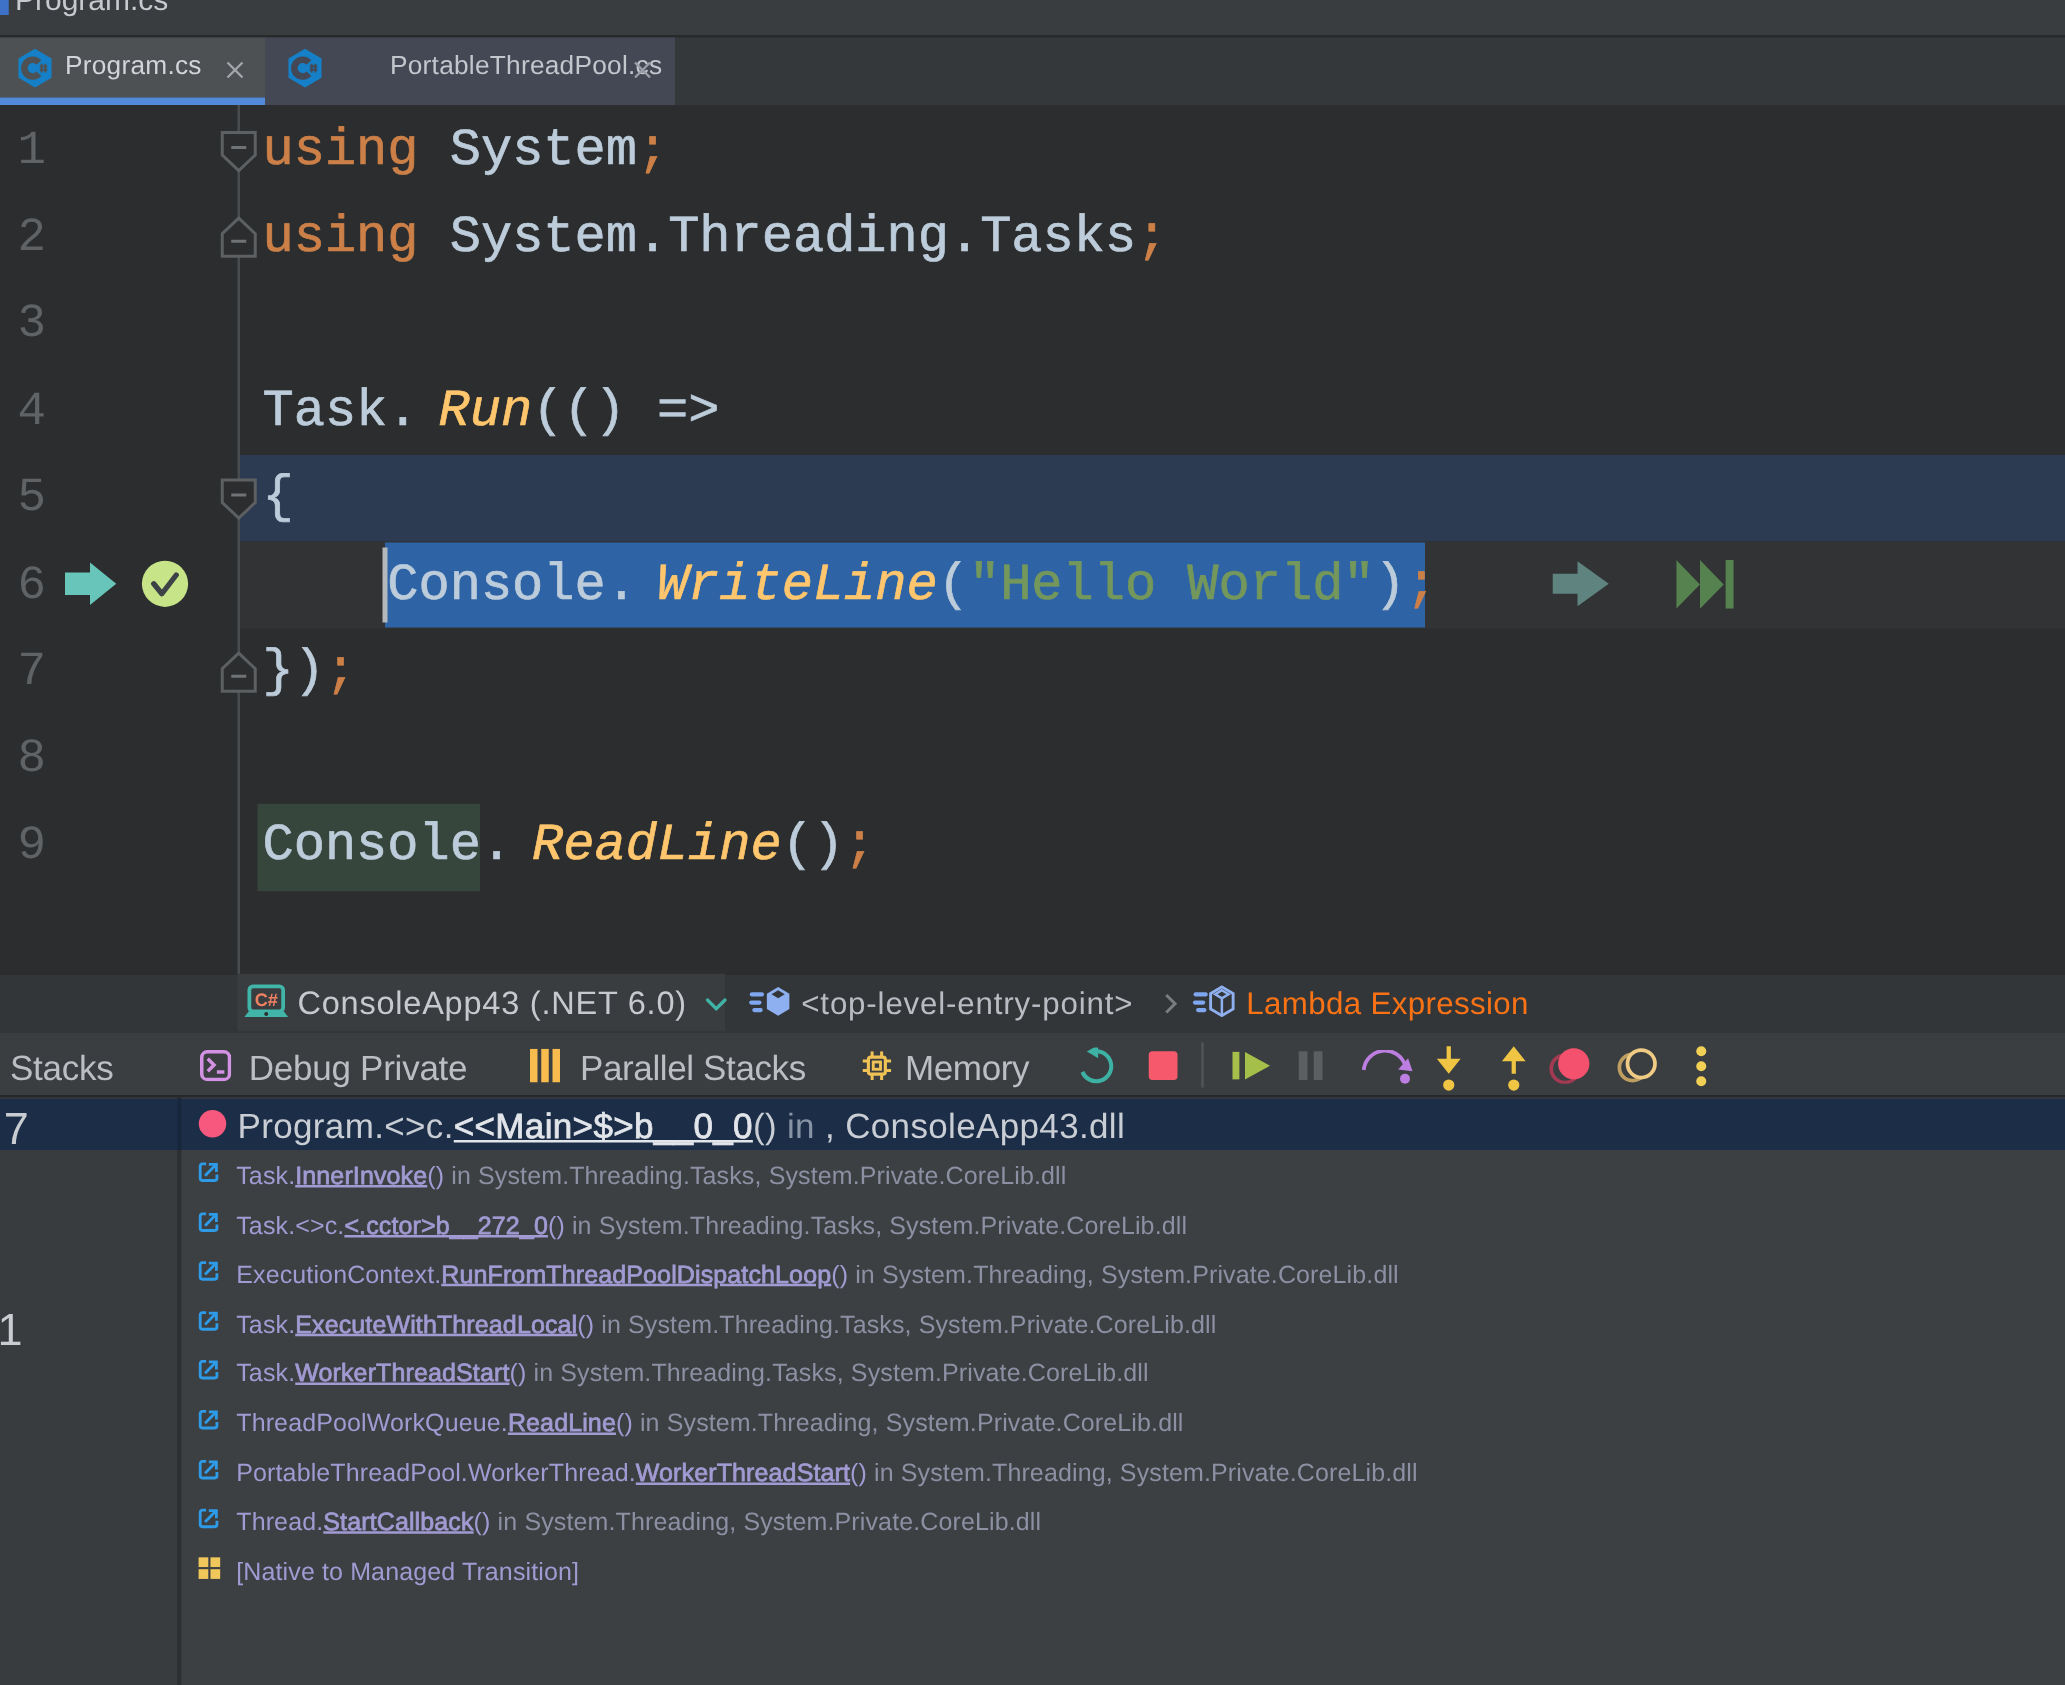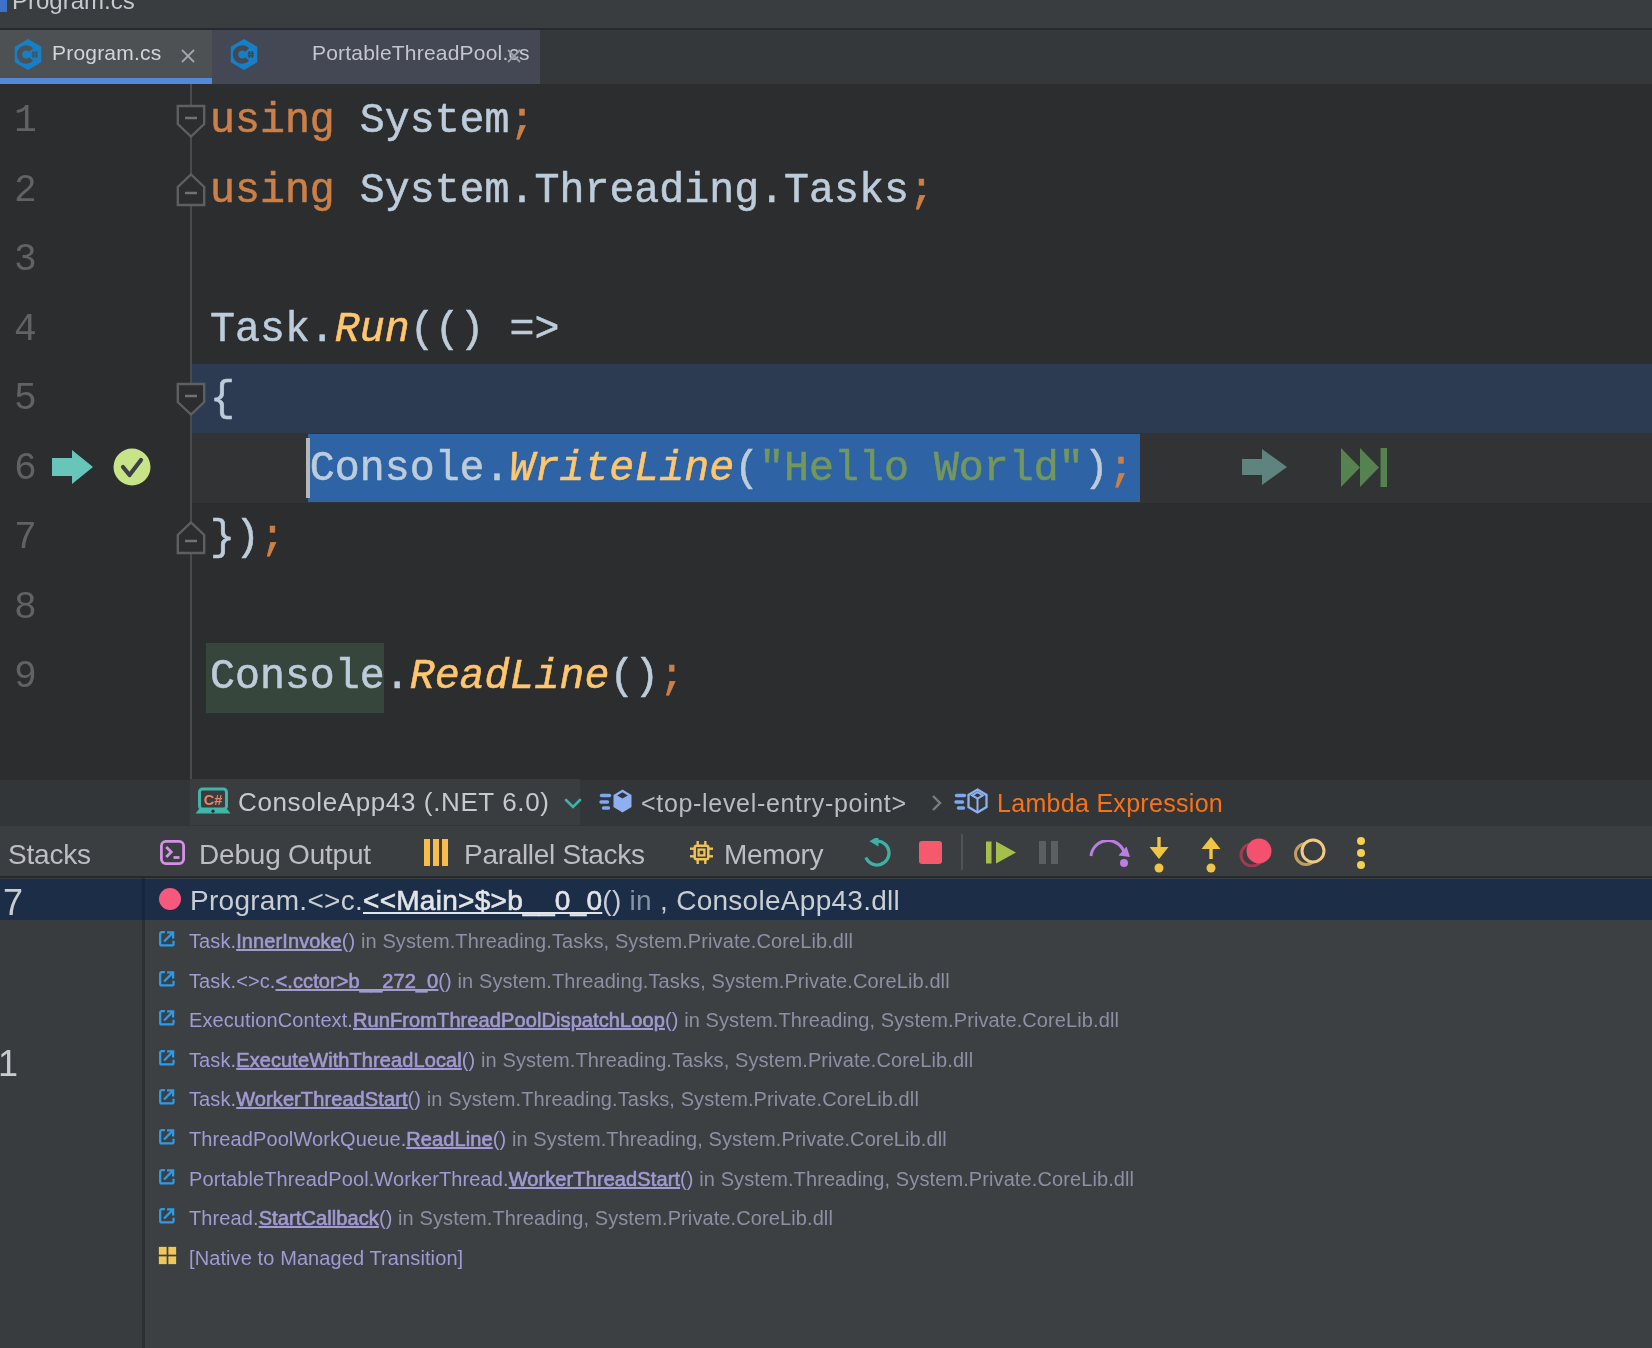--- a/index.html
+++ b/index.html
@@ -4,21 +4,21 @@
 <style>
   html,body{margin:0;padding:0;background:#2b2d2e;}
   #page{position:relative;width:1652px;height:1348px;overflow:hidden;
         font-family:"Liberation Sans",sans-serif;}
   .abs{position:absolute;}
   
   .code{position:absolute;left:210px;font-family:"Liberation Mono",monospace;
         font-size:41.6px;line-height:70px;height:70px;white-space:pre;color:#bdccda;-webkit-text-stroke:0.55px currentColor;}
   .kw{color:#cc8048;}
   .id{color:#bdccda;}
-  .mth{color:#ffc66d;font-style:italic;}
+  .mth{color:#ffc66d;font-style:italic;margin-left:16px;}
   .str{color:#74975c;}
   .lnum{position:absolute;left:14px;width:40px;font-family:"Liberation Mono",monospace;
         font-size:38px;line-height:70px;height:70px;color:#5f6366;}
   .row{position:absolute;left:158px;height:40px;line-height:40px;font-size:20px;letter-spacing:0.1px;white-space:pre;}
   .row .ric{position:relative;top:0px;width:19px;height:19px;margin-right:12px;}
   .pur{color:#a29ad3;}
   .pur b{font-weight:normal;-webkit-text-stroke:0.6px currentColor;}
   .row b,.nb{font-weight:normal;text-decoration:underline;-webkit-text-stroke:0.6px currentColor;}
   .gry{color:#8d8fa3;}
 </style>
@@ -180,21 +180,21 @@
 
   <div class="abs" style="left:0;top:826px;width:1652px;height:50px;background:#3b3e41;"></div>
   <div class="abs" style="left:0;top:876px;width:1652px;height:2px;background:#26282b;"></div>
   <div class="abs" style="left:8px;top:839px;font-size:28px;letter-spacing:-0.2px;color:#bcbec4;">Stacks</div>
 
   <svg class="abs" style="left:160px;top:840px;" width="25" height="25" viewBox="0 0 25 25">
     <rect x="1.4" y="1.4" width="22.2" height="22.2" rx="4.5" fill="none" stroke="#d392e3" stroke-width="2.8"></rect>
     <polyline points="6.2,7 11.2,12 6.2,17" fill="none" stroke="#d392e3" stroke-width="2.8"></polyline>
     <line x1="13.5" y1="17.5" x2="19.5" y2="17.5" stroke="#d392e3" stroke-width="2.8"></line>
   </svg>
-  <div class="abs" style="left:199px;top:839px;font-size:28px;letter-spacing:-0.2px;color:#bcbec4;">Debug Output</div>
+  <div class="abs" style="left:199px;top:839px;font-size:28px;letter-spacing:-0.2px;color:#bcbec4;">Debug Private</div>
 
   <svg class="abs" style="left:424px;top:839px;" width="26" height="27" viewBox="0 0 26 27">
     <rect x="0" y="0" width="6" height="27" fill="#f7bc4d"></rect>
     <rect x="9" y="0" width="6" height="27" fill="#f7bc4d"></rect>
     <rect x="18" y="0" width="6" height="27" fill="#f7bc4d"></rect>
   </svg>
   <div class="abs" style="left:464px;top:839px;font-size:28px;letter-spacing:-0.3px;color:#bcbec4;">Parallel Stacks</div>
 
   <svg class="abs" style="left:690px;top:841px;" width="23" height="23" viewBox="0 0 23 23">
     <rect x="4.7" y="4.7" width="13.6" height="13.6" rx="2" fill="none" stroke="#f0c155" stroke-width="2.5"></rect>

